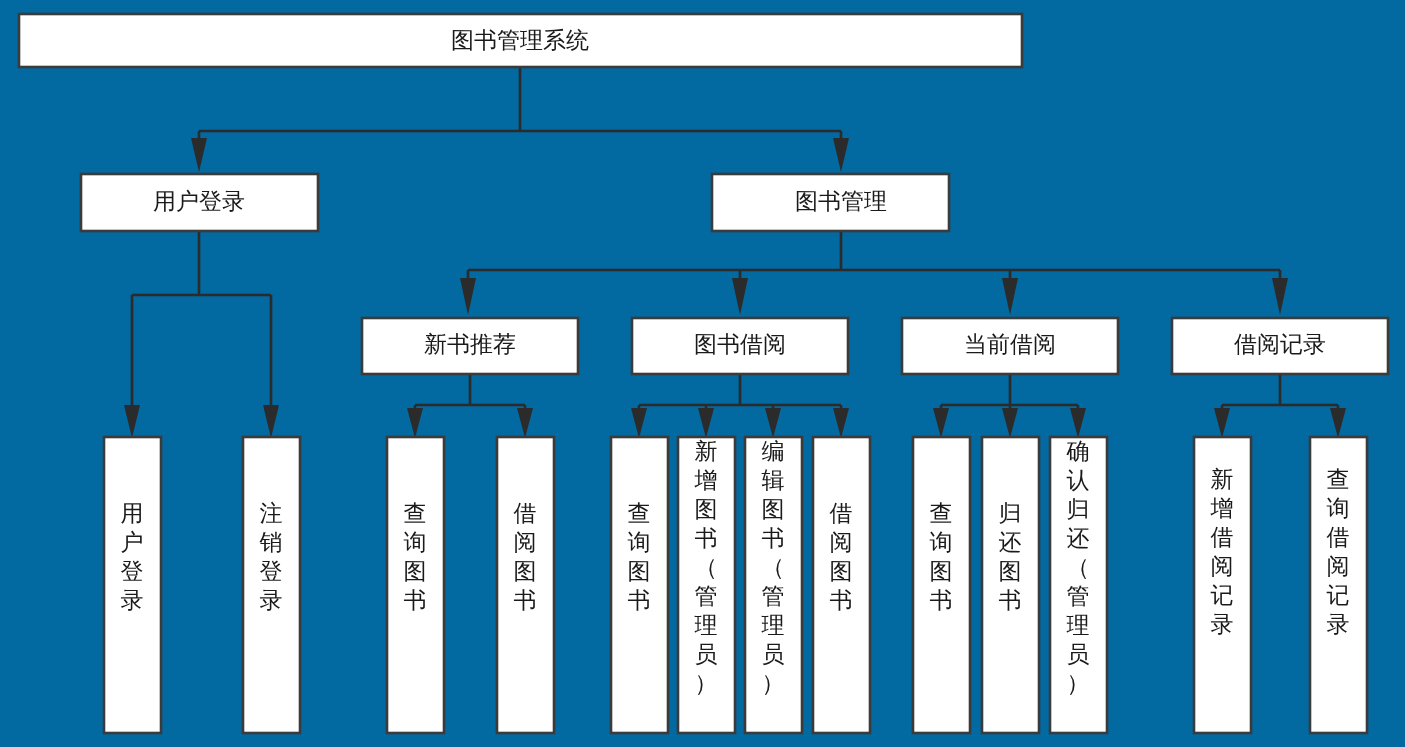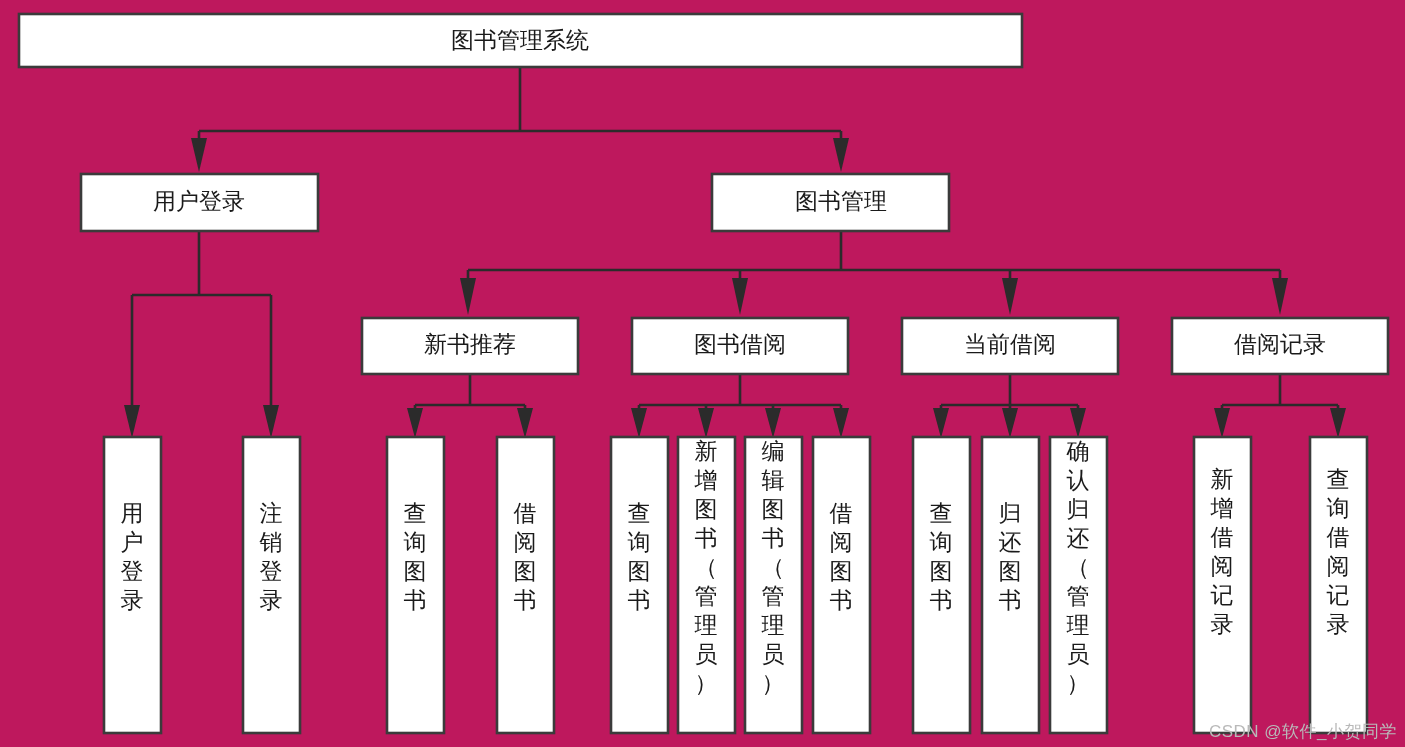--- a/index.html
+++ b/index.html
@@ -7,21 +7,21 @@
     padding: 0;
     background: #ffffff;
   }
   body {
     font-family: "Liberation Sans", "DejaVu Sans", sans-serif;
   }
   #diagram-root {
     position: relative;
     width: 1405px;
     height: 747px;
-    background: #be185d;
+    background: #0369a1;
     overflow: hidden;
   }
   svg.diagram {
     position: absolute;
     left: 0;
     top: 0;
     width: 1405px;
     height: 747px;
     display: block;
   }
@@ -231,14 +231,13 @@
       <rect class="node-box" x="1194" y="437" width="57" height="296"></rect>
       <text class="leaf-label" x="1222" y="487"><tspan x="1222" dy="0">新</tspan><tspan x="1222" dy="29">增</tspan><tspan x="1222" dy="29">借</tspan><tspan x="1222" dy="29">阅</tspan><tspan x="1222" dy="29">记</tspan><tspan x="1222" dy="29">录</tspan></text>
     </g>
     <g>
       <rect class="node-box" x="1310" y="437" width="57" height="296"></rect>
       <text class="leaf-label" x="1338" y="487"><tspan x="1338" dy="0">查</tspan><tspan x="1338" dy="29">询</tspan><tspan x="1338" dy="29">借</tspan><tspan x="1338" dy="29">阅</tspan><tspan x="1338" dy="29">记</tspan><tspan x="1338" dy="29">录</tspan></text>
     </g>
 
   </svg>
 
-  <div class="watermark">CSDN @软件_小贺同学</div>
 </div>
 
 </body></html>

